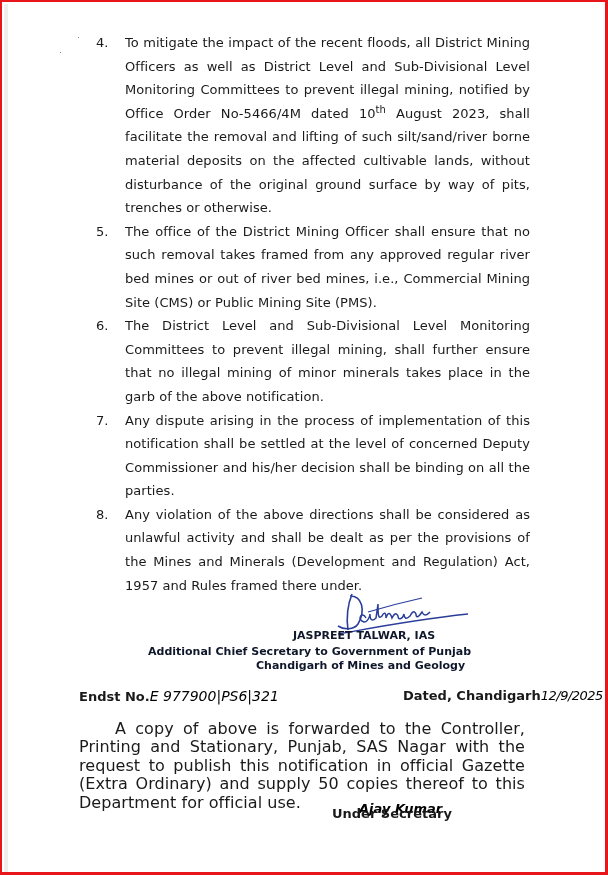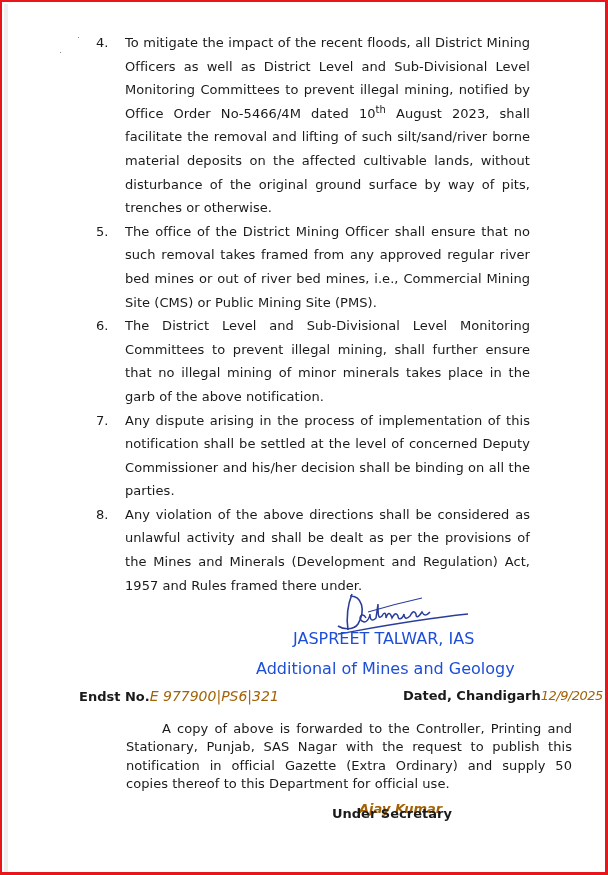--- a/index.html
+++ b/index.html
@@ -19,29 +19,29 @@
   }
   .speck { position: absolute; width: 1px; height: 1px; background: #888; }
   .items {
     position: absolute; left: 94px; top: 29px; width: 434px;
   }
   .item { display: flex; font-size: 13px; line-height: 23.6px; }
   .item .num { width: 29px; flex: none; }
   .item .txt { flex: 1; text-align: justify; text-align-last: left; letter-spacing: 0.05px; }
   sup { font-size: 10px; line-height: 0; vertical-align: 5px; margin-top: 28px; }
 
-  .sig-block { position: absolute; font-weight: normal; font-size: 16px; color: #1d4ed8; white-space: nowrap; }
+  .sig-block { position: absolute; font-weight: bold; font-size: 11px; color: #0f172a; white-space: nowrap; }
   .signature { position: absolute; }
   .endst { position: absolute; left: 77px; top: 686px; font-weight: bold; font-size: 13px; white-space: nowrap; }
-  .hand { font-family: "DejaVu Sans", sans-serif; color: #a16207; font-weight: normal; font-style: italic; text-align: center; }
+  .hand { font-family: "DejaVu Sans", sans-serif; color: #000000; font-weight: normal; font-style: italic; text-align: center; }
   .dated { position: absolute; left: 401px; top: 686px; font-weight: bold; font-size: 13px; white-space: nowrap; }
   .copy-para {
     position: absolute; left: 77px; top: 718px; width: 446px;
-    font-size: 13px; line-height: 18.4px; text-align: justify; text-align-last: left;
-    text-indent: 36px; letter-spacing: 0.05px; margin-left: 47px;
+    font-size: 16px; line-height: 18.4px; text-align: justify; text-align-last: left;
+    text-indent: 36px; letter-spacing: 0.05px;
   }
   .under-sec { position: absolute; left: 330px; top: 804px; font-weight: bold; font-size: 13px; }
 </style>
 </head>
 <body>
 
 <div class="page">
   <div class="inner-edge"></div>
   <div class="speck" style="left:76px;top:35px;"></div>
   <div class="speck" style="left:58px;top:50px;"></div>
@@ -70,21 +70,22 @@
   </div>
 
   <svg class="signature" style="left:330px;top:588px;" width="140" height="48" viewBox="0 0 140 48">
     <path d="M20 4 C16 14,14 26,16 40 M18 6 C30 6,34 20,26 34 C22 40,12 40,6 36" stroke="#2a3d9a" stroke-width="1.6" fill="none"></path>
     <path d="M34 28 C30 20,24 30,32 32 C36 32,38 26,38 24 C38 30,40 32,44 28 L46 14 C46 24,46 30,50 26 C52 22,54 22,54 28 C56 22,58 22,60 28 C62 24,64 22,66 26 C66 30,70 30,72 24 C72 28,74 30,78 26 C80 22,82 20,84 24 C84 28,86 28,90 22 C92 26,94 26,98 22" stroke="#2a3d9a" stroke-width="1.5" fill="none"></path>
     <path d="M6 44 C40 38,80 30,136 24" stroke="#2a3d9a" stroke-width="1.3" fill="none"></path>
     <path d="M36 22 C56 16,72 12,90 8" stroke="#2a3d9a" stroke-width="1.2" fill="none"></path>
   </svg>
 
   <div class="sig-block" style="left:291px;top:627px;">JASPREET TALWAR, IAS</div>
-  <div class="sig-block" style="left:254px;top:657px;">Additional of Mines and Geology</div>
+  <div class="sig-block" style="left:146px;top:643px;">Additional Chief Secretary to Government of Punjab</div>
+  <div class="sig-block" style="left:254px;top:657px;">Chandigarh of Mines and Geology</div>
 
   <div class="endst">
     <span>Endst No.</span><span class="hand" style="font-size:14px;">E 977900|PS6|321</span>
   </div>
 
   <div class="dated">
     <span>Dated, Chandigarh</span><span class="hand" style="font-size:13px;letter-spacing:-0.5px;">12/9/2025</span>
   </div>
 
   <div class="copy-para">A copy of above is forwarded to the Controller, Printing and Stationary, Punjab, SAS Nagar with the request to publish this notification in official Gazette (Extra Ordinary) and supply 50 copies thereof to this Department for official use.</div>

